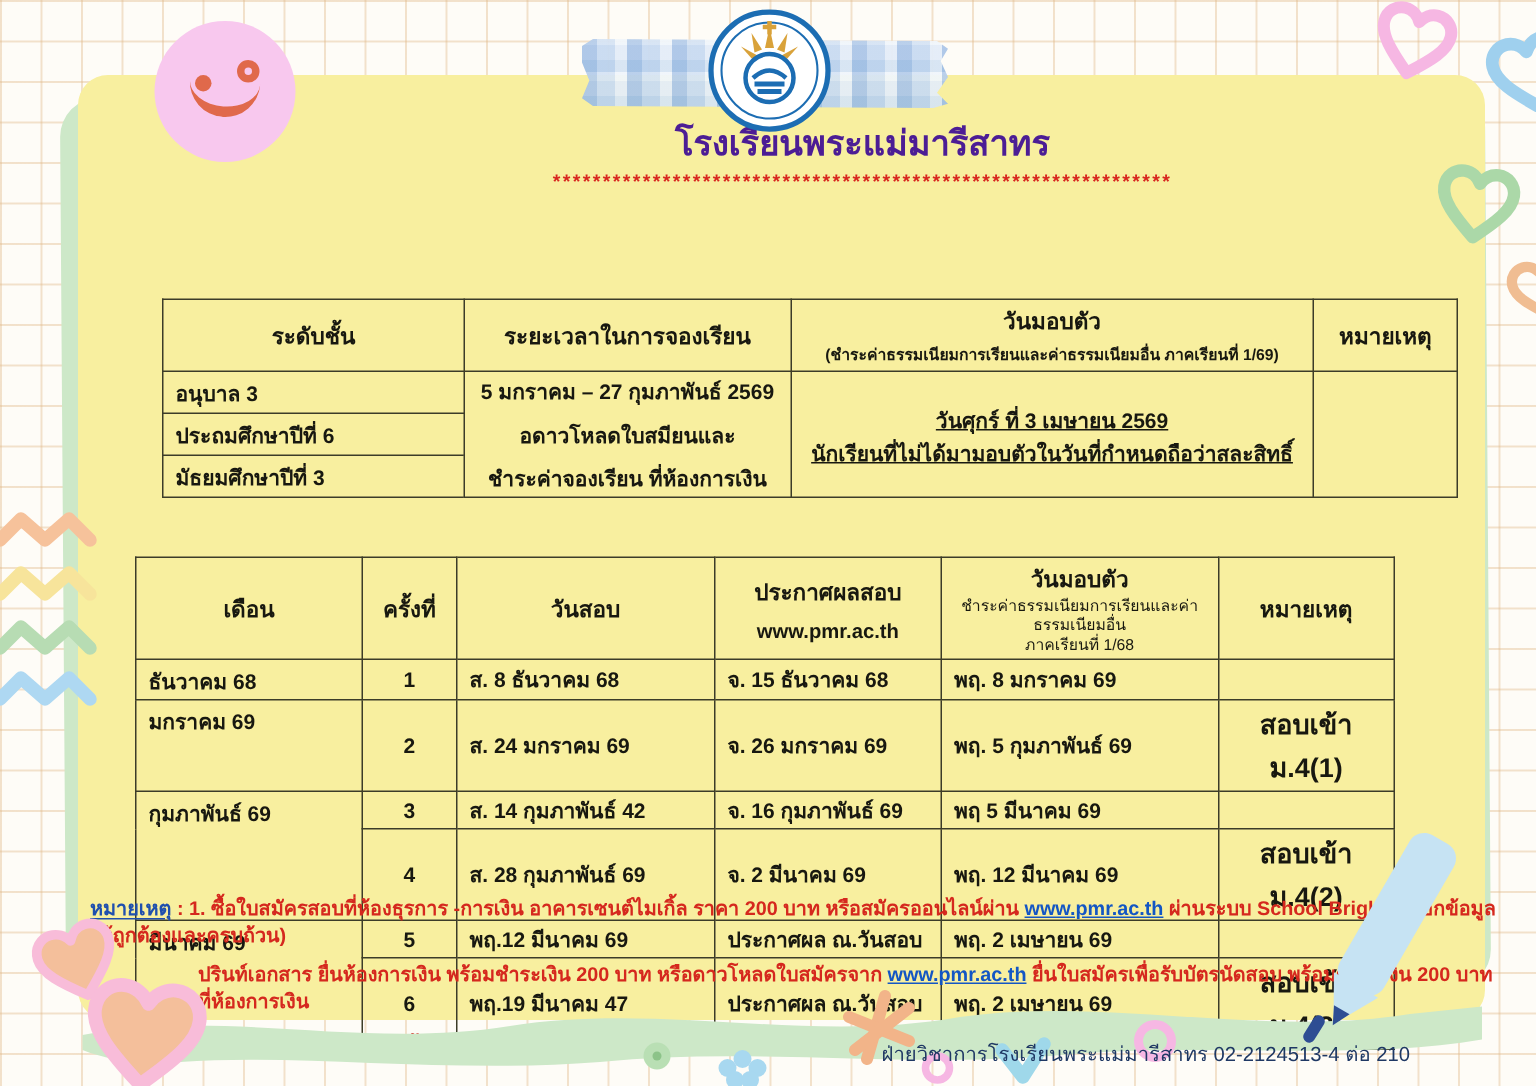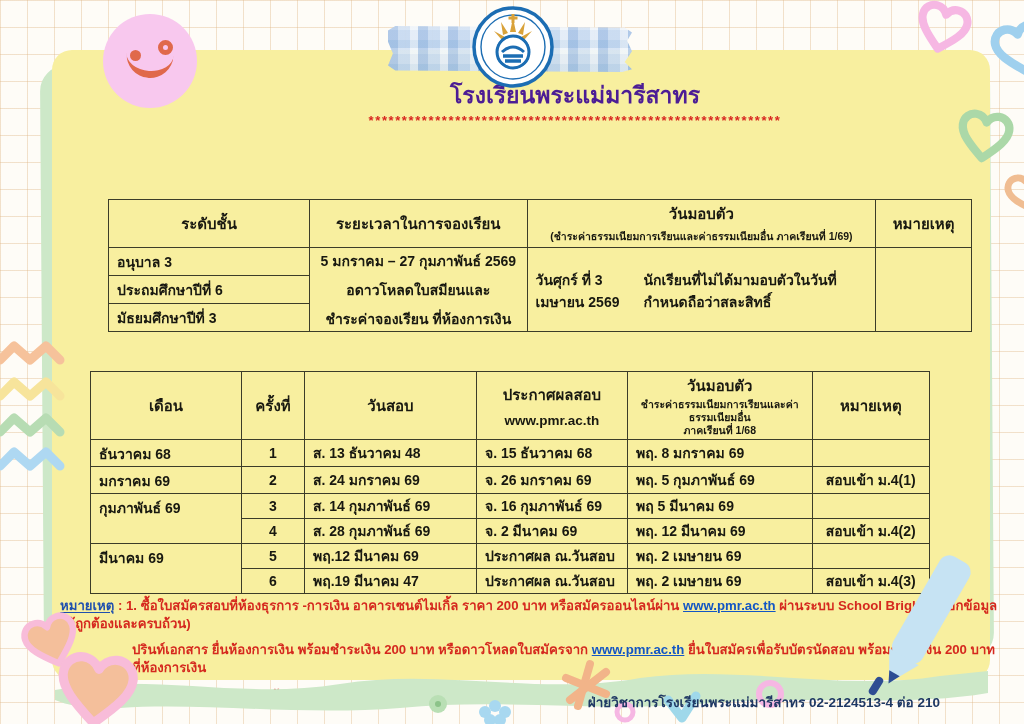--- a/index.html
+++ b/index.html
@@ -36,36 +36,36 @@
   table{ border-collapse:collapse; table-layout:fixed; position:absolute; background:transparent;}
   th,td{ border:1.6px solid #3c3c28; font-weight:bold; color:#181810; overflow:hidden;}
   th{ font-size:15px; text-align:center; vertical-align:middle; padding:2px;}
   td{ font-size:14px; padding:1px 8px; vertical-align:middle;}
   .th-sub{ font-size:10.5px; font-weight:bold; margin-top:2px;}
   .t1{ left:108px; top:199px; width:864px;}
   .t1 .h-row{ height:45px;}
   .t1 .b-row{ height:28px;}
   .t1 td.level{ text-align:left;}
   .cell-stack{ display:flex; flex-direction:column; align-items:center; justify-content:center; gap:7px; height:100%;}
-  .cell-between{ display:flex; flex-direction:row; align-items:center; justify-content:space-between; height:100%; padding:5px 0 3px 0;}
+  .cell-between{ display:flex; flex-direction:column; align-items:center; justify-content:space-between; height:100%; padding:5px 0 3px 0;text-decoration:underline;}
   .t2{ left:90px; top:371px; width:840px;}
   .t2 .h-row{ height:64px;}
   .t2 .b-row{ height:25px;}
   .t2 td.month{ text-align:left; vertical-align:top; padding-top:3px;}
   .t2 td.round{ text-align:center;}
-  .t2 td.remark{ text-align:center; font-size:14px;}
-  .t2 .th-sub2{ font-size:10.5px; font-weight:bold; line-height:13px;}
+  .t2 td.remark{ text-align:center; font-size:18px;}
+  .t2 .th-sub2{ font-size:10.5px; font-weight:normal; line-height:13px;}
   .t2 .th-sub-link{ font-size:13.5px; font-weight:bold; margin-top:6px;}
   
   .notes{ position:absolute; left:60px; top:597px; width:940px; color:#d5281e; font-weight:bold; font-size:13.2px; line-height:18px;}
   .notes .row2{ margin:8px 0 0 72px;}
   .notes .row3{ margin:10px 0 0 55px;}
   .note-label{ color:#1f4fae; text-decoration:underline; text-underline-offset:2px;}
   .link{ color:#1356c4; text-decoration:underline; cursor:pointer;}
-  .footer{ position:absolute; right:84px; top:691px; color:#1f3864; font-weight:bold; font-size:13.5px; z-index:6;}
+  .footer{ position:absolute; right:84px; top:691px; color:#1f3864; font-weight:normal; font-size:13.5px; z-index:6;}
   
   .smiley{ position:absolute; left:103px; top:14px; width:94px; height:94px; border-radius:50%;
     background:#f8c8ee; z-index:6;}
   .smiley .eye-l{ position:absolute; left:27px; top:36px; width:11px; height:11px; border-radius:50%; background:#e0694b;}
   .smiley .eye-r{ position:absolute; left:55px; top:26px; width:15px; height:15px; border-radius:50%; border:5px solid #e0694b;}
   .smiley .mouth{ position:absolute; left:23px; top:34px; width:47px; height:30px;
     border-bottom:7px solid #e0694b; border-radius:0 0 24px 24px; transform:rotate(4deg);}
   .deco-layer{ position:absolute; inset:0; z-index:5; pointer-events:none;}
   .pen-dash{ position:absolute; left:872px; top:676px; width:8px; height:20px; background:#2e4d93;
     border-radius:4px; transform:rotate(32deg); z-index:6;}
@@ -227,37 +227,37 @@
       <th>
         <div>วันมอบตัว</div>
         <div class="th-sub2">ชำระค่าธรรมเนียมการเรียนและค่าธรรมเนียมอื่น</div>
         <div class="th-sub2">ภาคเรียนที่ 1/68</div>
       </th>
       <th>หมายเหตุ</th>
     </tr>
     <tr class="b-row">
       <td class="month">ธันวาคม 68</td>
       <td class="round">1</td>
-      <td>ส. 13 ธันวาคม 48</td>
+      <td>ส. 8 ธันวาคม 68</td>
       <td>จ. 15 ธันวาคม 68</td>
       <td>พฤ. 8 มกราคม 69</td>
       <td class="remark"></td>
     </tr>
     <tr class="b-row">
       <td class="month">มกราคม 69</td>
       <td class="round">2</td>
       <td>ส. 24 มกราคม 69</td>
       <td>จ. 26 มกราคม 69</td>
       <td>พฤ. 5 กุมภาพันธ์ 69</td>
       <td class="remark">สอบเข้า ม.4(1)</td>
     </tr>
     <tr class="b-row">
       <td class="month" rowspan="2">กุมภาพันธ์ 69</td>
       <td class="round">3</td>
-      <td>ส. 14 กุมภาพันธ์ 69</td>
+      <td>ส. 14 กุมภาพันธ์ 42</td>
       <td>จ. 16 กุมภาพันธ์ 69</td>
       <td>พฤ 5 มีนาคม 69</td>
       <td class="remark"></td>
     </tr>
     <tr class="b-row">
       <td class="round">4</td>
       <td>ส. 28 กุมภาพันธ์ 69</td>
       <td>จ. 2 มีนาคม 69</td>
       <td>พฤ. 12 มีนาคม 69</td>
       <td class="remark">สอบเข้า ม.4(2)</td>

